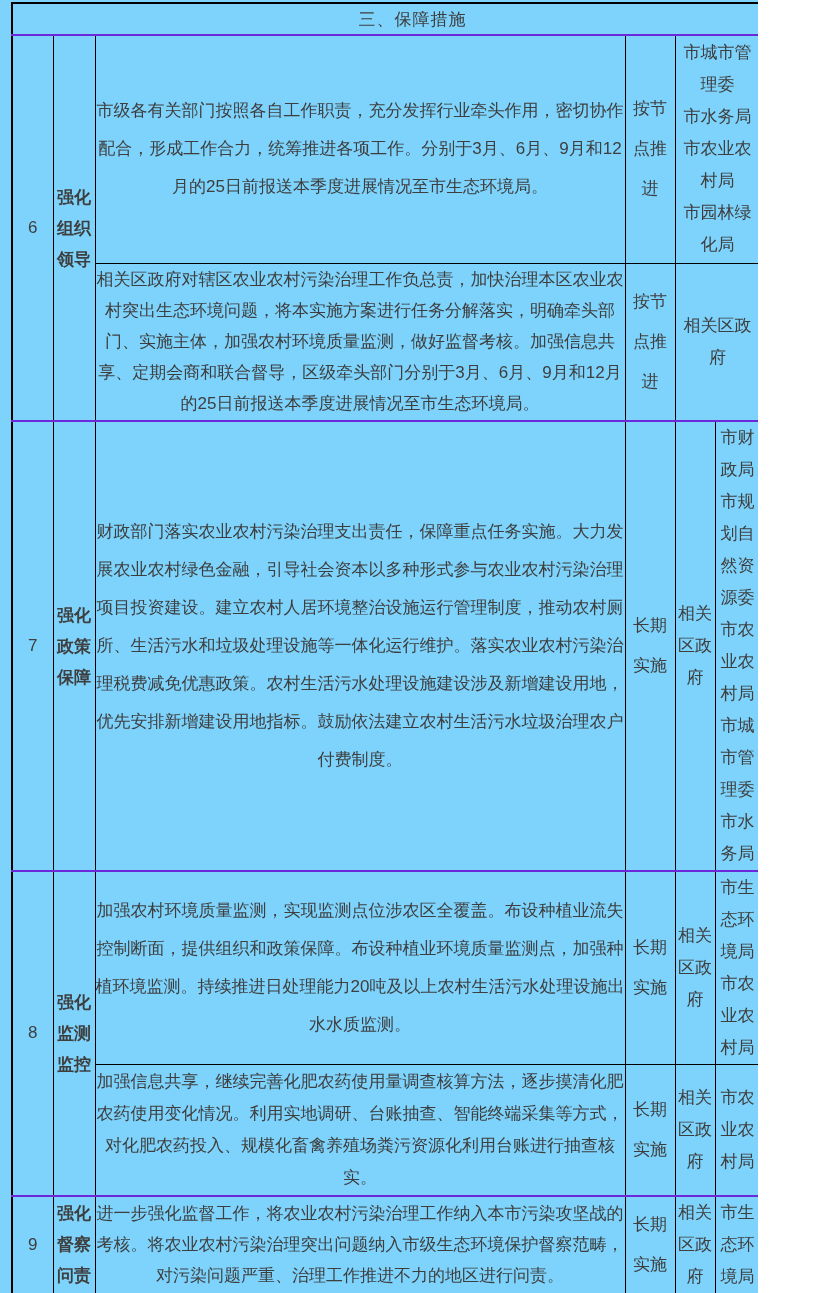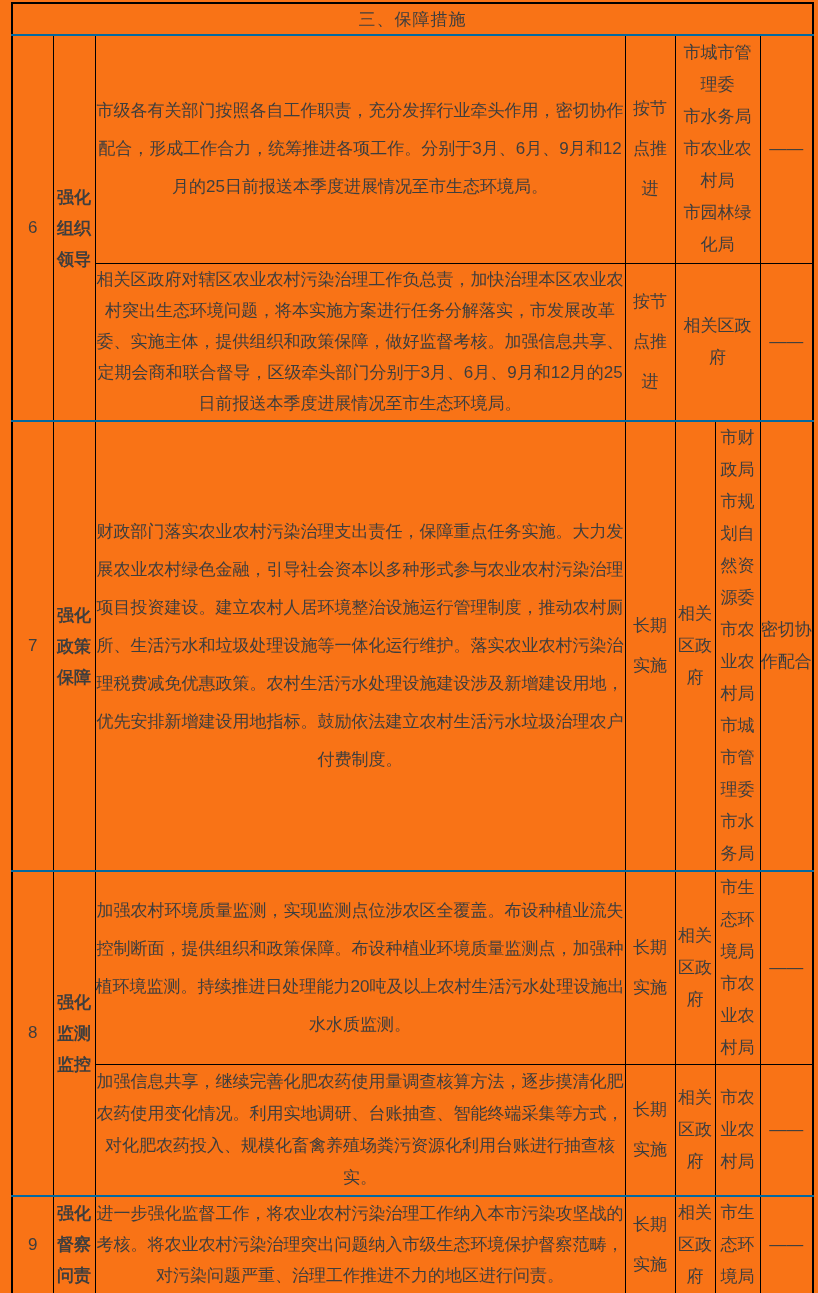--- a/index.html
+++ b/index.html
@@ -4,23 +4,23 @@
 <style>
   html,body{
     margin:0;
     padding:0;
     background:#ffffff;
     width:818px;
     font-family:"Liberation Sans","DejaVu Sans",sans-serif;
   }
   .doc-wrap{
     position:relative;
-    width:818px;
+    width:758px;
     height:1293px;
-    background:#f97316;
+    background:#7dd3fc;
     overflow:hidden;
   }
   table.gov-table{
     position:absolute;
     left:11px;
     top:2px;
     width:801px;
     border-collapse:collapse;
     table-layout:fixed;
     color:#3e3e3e;
@@ -29,21 +29,21 @@
   table.gov-table td{
     border:1px solid #000;
     padding:0;
     text-align:center;
     vertical-align:middle;
     overflow:hidden;
     word-break:break-all;
   }
   
   table.gov-table{border:2px solid #000;}
-  tr.major > td{border-top:2px solid #0369a1;}
+  tr.major > td{border-top:2px solid #6d28d9;}
   td.c-header{
     height:30px;
     border-bottom:2px solid #000;
     font-size:17px;
     letter-spacing:1px;
   }
   
   td.c-num{font-size:17px;}
   td.c-cat{
     line-height:31px;
@@ -102,21 +102,21 @@
       <td class="c-task">市级各有关部门按照各自工作职责，充分发挥行业牵头作用，密切协作配合，形成工作合力，统筹推进各项工作。分别于3月、6月、9月和12月的25日前报送本季度进展情况至市生态环境局。</td>
       <td class="c-timing">按节点推进</td>
       <td class="c-resp" colspan="2">市城市管理委
 市水务局
 市农业农村局
 市园林绿化局</td>
       <td class="c-extra">——</td>
     </tr>
 
     <tr style="height:158px">
-      <td class="c-task lh31">相关区政府对辖区农业农村污染治理工作负总责，加快治理本区农业农村突出生态环境问题，将本实施方案进行任务分解落实，市发展改革委、实施主体，提供组织和政策保障，做好监督考核。加强信息共享、定期会商和联合督导，区级牵头部门分别于3月、6月、9月和12月的25日前报送本季度进展情况至市生态环境局。</td>
+      <td class="c-task lh31">相关区政府对辖区农业农村污染治理工作负总责，加快治理本区农业农村突出生态环境问题，将本实施方案进行任务分解落实，明确牵头部门、实施主体，加强农村环境质量监测，做好监督考核。加强信息共享、定期会商和联合督导，区级牵头部门分别于3月、6月、9月和12月的25日前报送本季度进展情况至市生态环境局。</td>
       <td class="c-timing">按节点推进</td>
       <td class="c-resp" colspan="2">相关区政府</td>
       <td class="c-extra">——</td>
     </tr>
 
     <tr class="major" style="height:450px">
       <td class="c-num">7</td>
       <td class="c-cat">强化
 政策
 保障</td>

